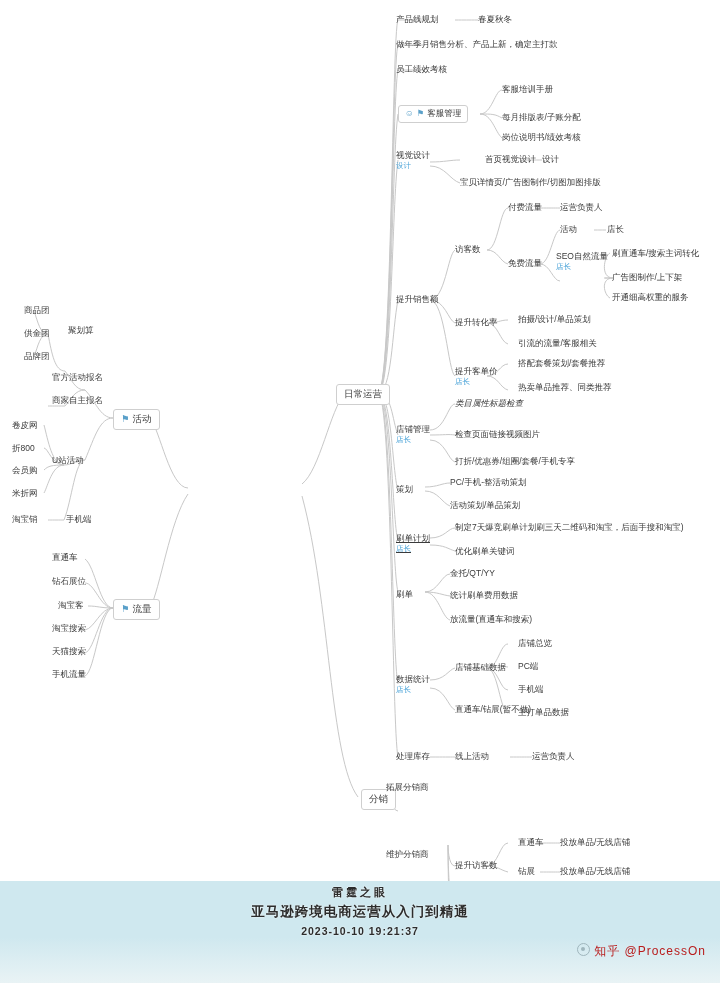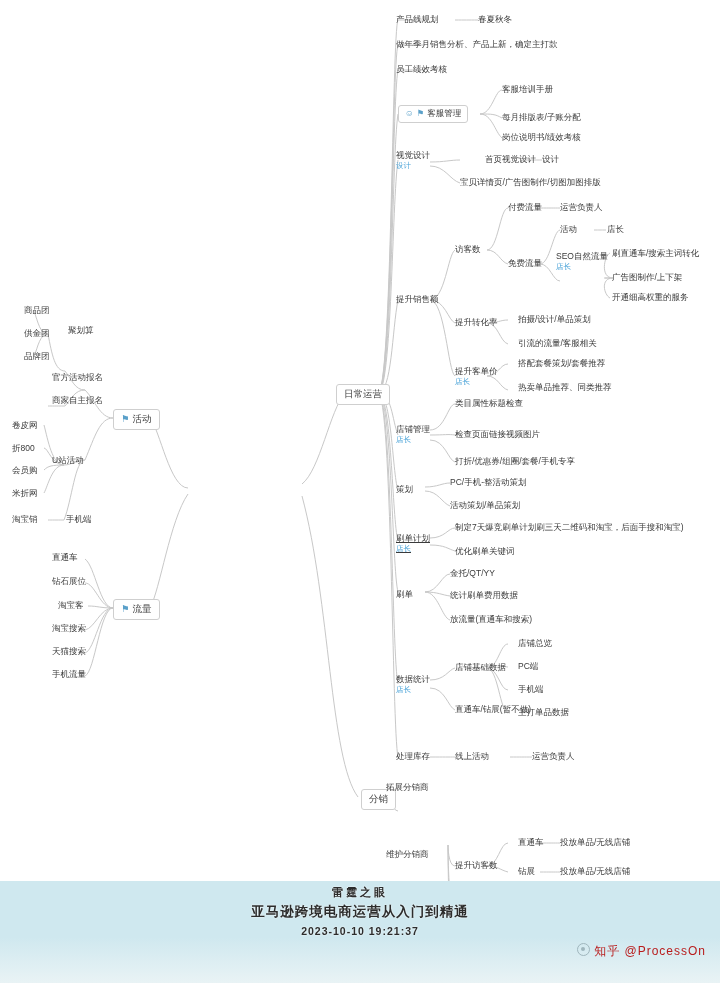--- a/index.html
+++ b/index.html
@@ -348,21 +348,21 @@
       <span class="lbl">搭配套餐策划/套餐推荐</span>
     </div>
   <div class="node" style="left:518px;top:382px;">
       <span class="lbl">热卖单品推荐、同类推荐</span>
     </div>
 
   <div class="node" style="left:396px;top:424px;">
       <span class="lbl">店铺管理</span>
       <span class="sub">店长</span>
     </div>
-  <div class="node" style="left:455px;top:398px;">
+  <div class="node" style="left:455px;top:398px;font-style:italic;">
       <span class="lbl">类目属性标题检查</span>
     </div>
   <div class="node" style="left:455px;top:429px;">
       <span class="lbl">检查页面链接视频图片</span>
     </div>
   <div class="node" style="left:455px;top:456px;">
       <span class="lbl">打折/优惠券/组圈/套餐/手机专享</span>
     </div>
 
   <div class="node" style="left:396px;top:484px;">

